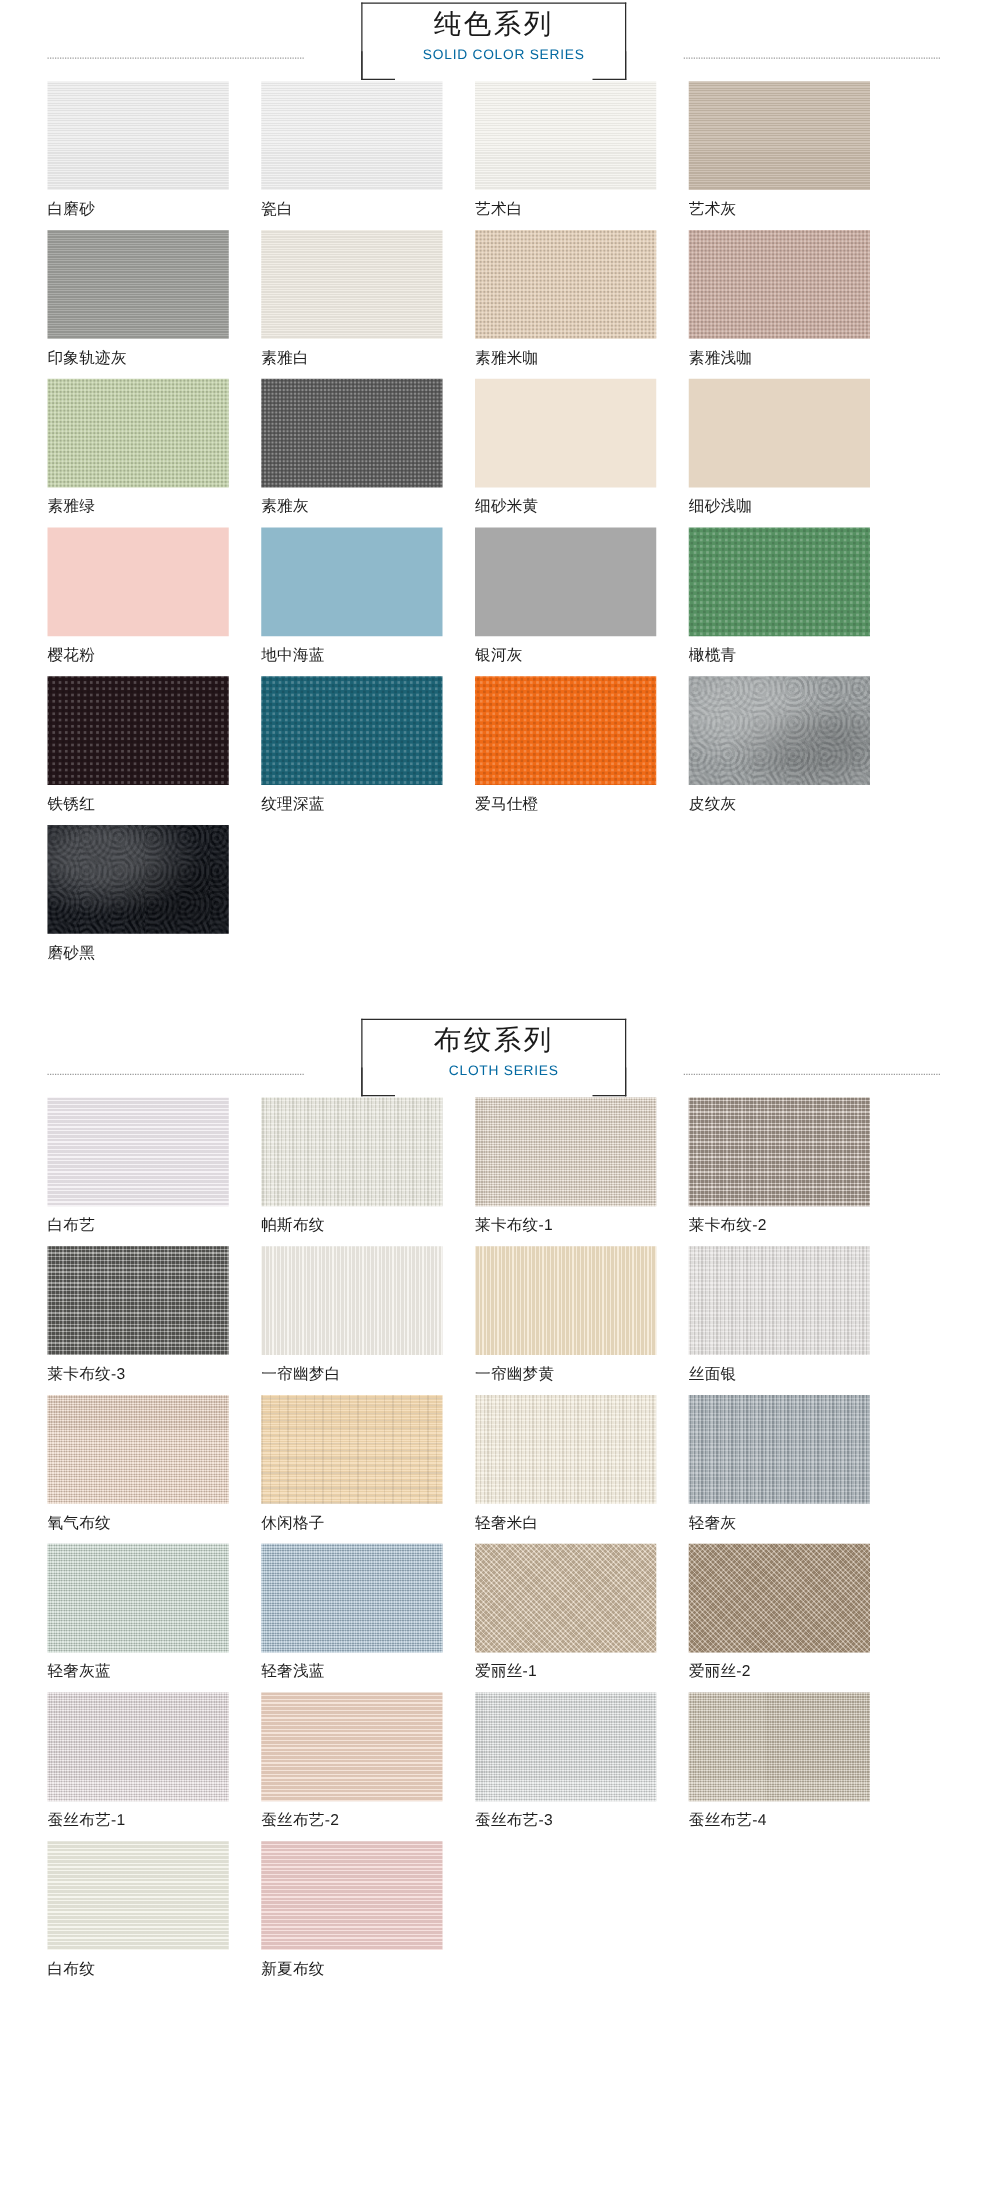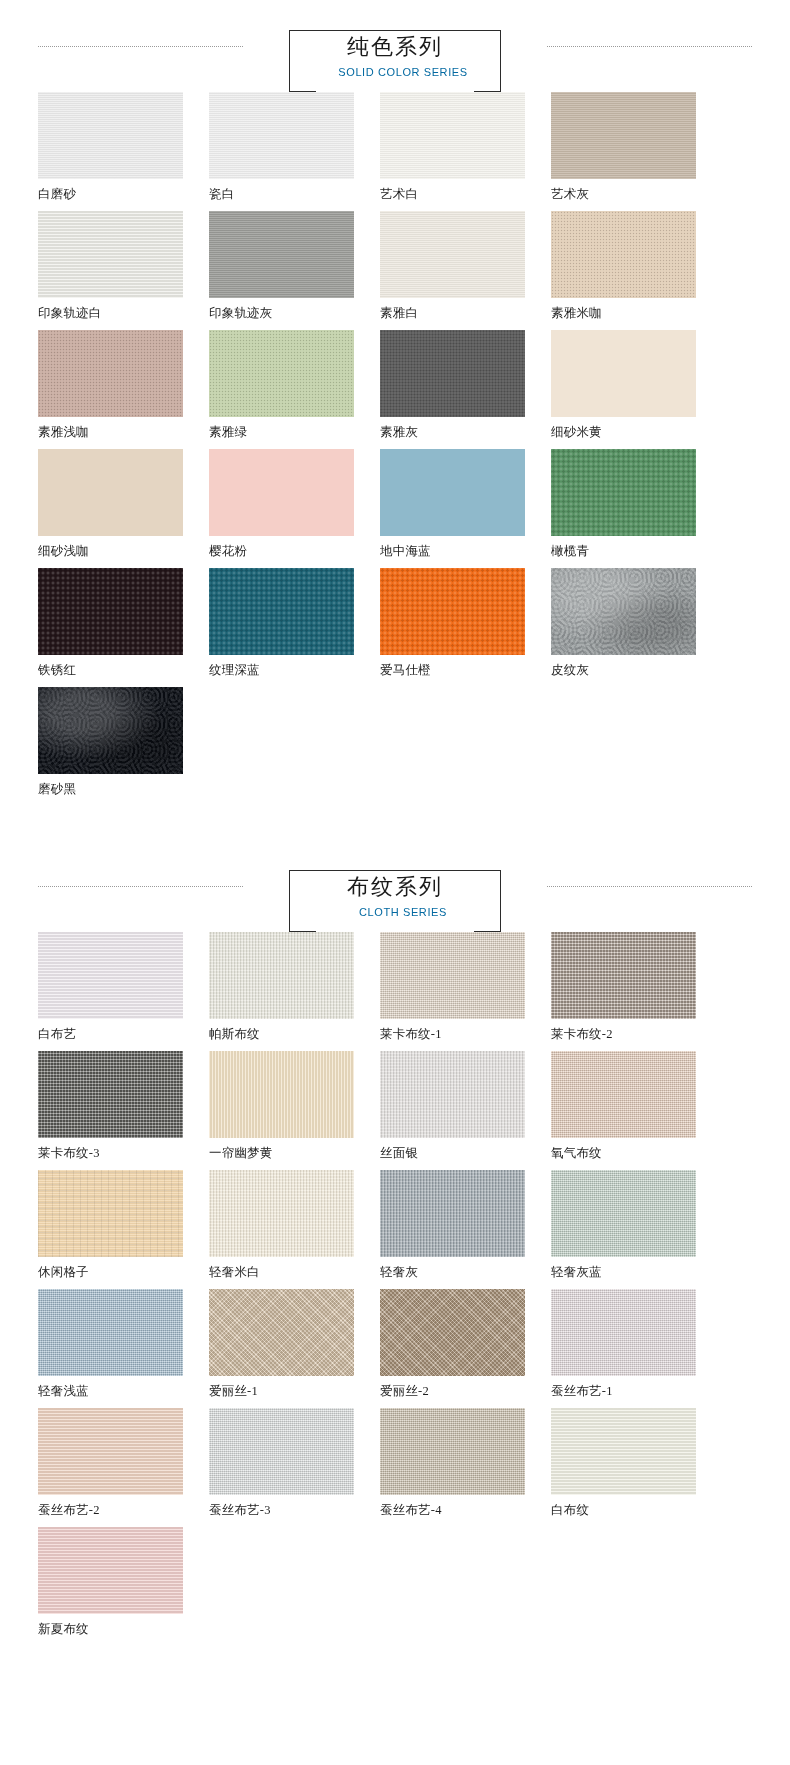--- a/index.html
+++ b/index.html
@@ -8,23 +8,23 @@
     background:#ffffff;
     font-family:"Liberation Sans","DejaVu Sans",sans-serif;
     color:#1e1e1e;
     -webkit-font-smoothing:antialiased;
   }
   .page{width:790px;margin:0 auto;position:relative;}
 
   
   .section-head{
     position:relative;
-    height:92px;
+    height:65px;
     display:flex;
-    align-items:flex-end;
+    align-items:center;
     justify-content:center;
   }
   .head-rule{
     position:absolute;
     top:46px;
     height:0;
     border-top:1px dotted #9a9a9a;
   }
   .head-rule.left{left:38px;right:547px;}
   .head-rule.right{left:547px;right:38px;}
@@ -87,21 +87,20 @@
     background-repeat:repeat;
     position:relative;
   }
   .caption{
     font-size:12.5px;
     line-height:16px;
     color:#1d1d1d;
     padding:7px 0 9px 0;
     letter-spacing:0.2px;
     white-space:nowrap;
-    font-family:Liberation Serif, serif;
   }
 
   
   .tex-plain{}
   .tex-fine{
     background-image:
       repeating-linear-gradient(0deg, rgba(255,255,255,.16) 0 1px, rgba(0,0,0,.05) 1px 2px);
   }
   .tex-weave{
     background-image:
@@ -192,24 +191,20 @@
       </div>
       <div class="cell">
         <div class="swatch tex-fine" style="background-color: rgb(244, 243, 238);"></div>
         <div class="caption">艺术白</div>
       </div>
       <div class="cell">
         <div class="swatch tex-fine" style="background-color: rgb(198, 184, 168);"></div>
         <div class="caption">艺术灰</div>
       </div>
       <div class="cell">
-        <div class="swatch tex-horiz" style="background-color: rgb(238, 238, 232);"></div>
-        <div class="caption">印象轨迹白</div>
-      </div>
-      <div class="cell">
         <div class="swatch tex-fine" style="background-color: rgb(155, 156, 152);"></div>
         <div class="caption">印象轨迹灰</div>
       </div>
       <div class="cell">
         <div class="swatch tex-fine" style="background-color: rgb(238, 234, 225);"></div>
         <div class="caption">素雅白</div>
       </div>
       <div class="cell">
         <div class="swatch tex-dot" style="background-color: rgb(226, 207, 185);"></div>
         <div class="caption">素雅米咖</div>
@@ -234,20 +229,24 @@
         <div class="swatch tex-plain" style="background-color: rgb(228, 213, 194);"></div>
         <div class="caption">细砂浅咖</div>
       </div>
       <div class="cell">
         <div class="swatch tex-plain" style="background-color: rgb(245, 207, 200);"></div>
         <div class="caption">樱花粉</div>
       </div>
       <div class="cell">
         <div class="swatch tex-plain" style="background-color: rgb(143, 185, 203);"></div>
         <div class="caption">地中海蓝</div>
+      </div>
+      <div class="cell">
+        <div class="swatch tex-plain" style="background-color: rgb(168, 168, 168);"></div>
+        <div class="caption">银河灰</div>
       </div>
       <div class="cell">
         <div class="swatch tex-pebble" style="background-color: rgb(86, 145, 98);"></div>
         <div class="caption">橄榄青</div>
       </div>
       <div class="cell">
         <div class="swatch tex-pebble" style="background-color: rgb(35, 21, 25);"></div>
         <div class="caption">铁锈红</div>
       </div>
       <div class="cell">
@@ -300,20 +299,24 @@
       </div>
       <div class="cell">
         <div class="swatch tex-weave-coarse" style="background-color: rgb(196, 181, 168);"></div>
         <div class="caption">莱卡布纹-2</div>
       </div>
       <div class="cell">
         <div class="swatch tex-weave-coarse" style="background-color: rgb(110, 110, 106);"></div>
         <div class="caption">莱卡布纹-3</div>
       </div>
       <div class="cell">
+        <div class="swatch tex-vert" style="background-color: rgb(241, 238, 231);"></div>
+        <div class="caption">一帘幽梦白</div>
+      </div>
+      <div class="cell">
         <div class="swatch tex-vert" style="background-color: rgb(240, 224, 195);"></div>
         <div class="caption">一帘幽梦黄</div>
       </div>
       <div class="cell">
         <div class="swatch tex-linen" style="background-color: rgb(226, 223, 221);"></div>
         <div class="caption">丝面银</div>
       </div>
       <div class="cell">
         <div class="swatch tex-weave" style="background-color: rgb(232, 207, 188);"></div>
         <div class="caption">氧气布纹</div>

